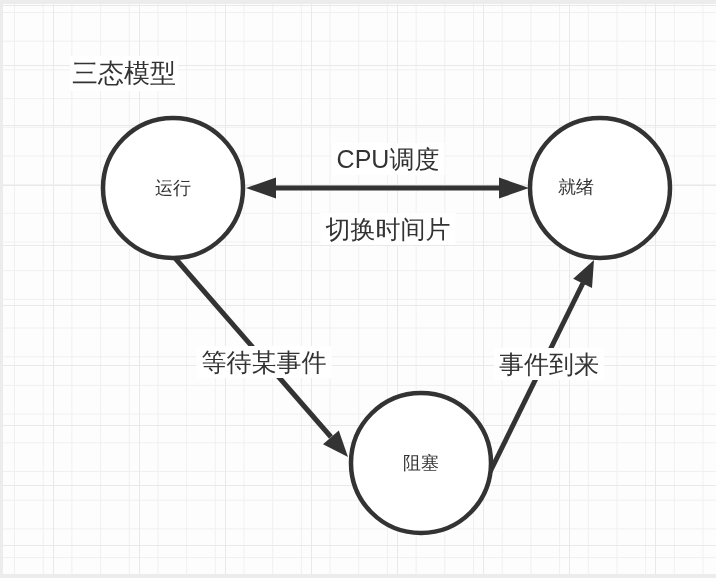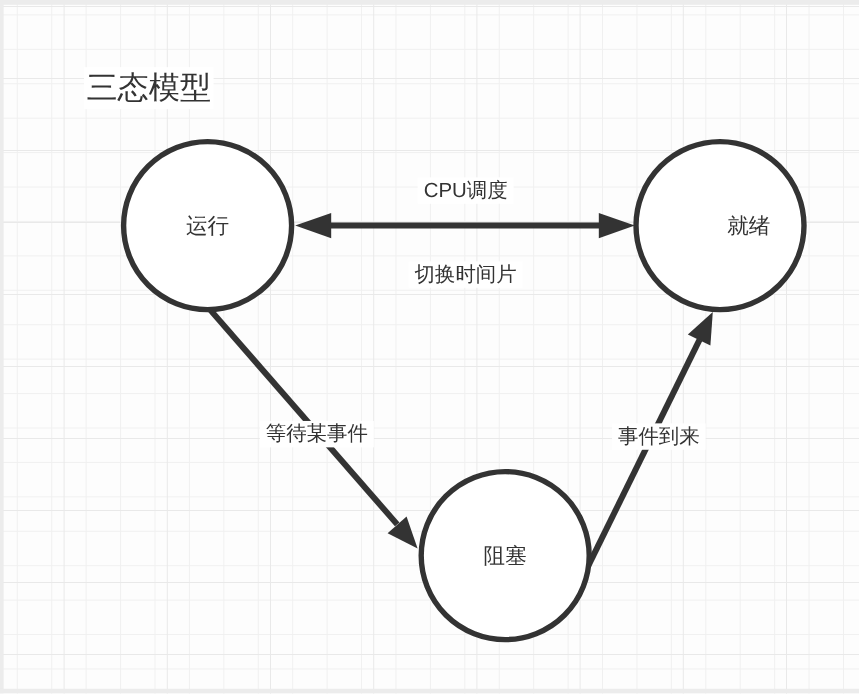--- a/index.html
+++ b/index.html
@@ -55,21 +55,21 @@
   }
   .arrow-head {
     fill: var(--stroke, #333333);
     stroke: none;
   }
 
   .label {
     position: absolute;
     z-index: 2;
     color: var(--text, #333333);
-    font-size: 17px;
+    font-size: 25px;
     line-height: 1.2;
     white-space: nowrap;
     transform: translate(-50%, -50%);
   }
   .label.boxed {
     background: #ffffff;
     padding: 1px 5px;
   }
   .label.node-label {
     font-size: 18px;
@@ -105,21 +105,21 @@
     <polygon class="arrow-head" points="594,260 592,287.9 573.2,278.7"></polygon>
 
     <circle class="node-circle" cx="173" cy="188" r="70"></circle>
     <circle class="node-circle" cx="600" cy="188" r="70"></circle>
     <circle class="node-circle" cx="421" cy="463" r="70"></circle>
   </svg>
 
   <div class="diagram-title">三态模型</div>
 
   <div class="label node-label" style="left:173px; top:189px;">运行</div>
-  <div class="label node-label" style="left:624px; top:189px;">就绪</div>
+  <div class="label node-label" style="left:576px; top:189px;font-family:Liberation Mono, monospace;">就绪</div>
   <div class="label node-label" style="left:421px; top:464px;text-align:center;">阻塞</div>
 
   <div class="label boxed" style="left:388px; top:159px;">CPU调度</div>
   <div class="label boxed" style="left:264px; top:362px;">等待某事件</div>
   <div class="label boxed" style="left:388px; top:229px;">切换时间片</div>
   <div class="label boxed" style="left:549px; top:364px;">事件到来</div>
 
   <div class="edge-strip top"></div>
   <div class="edge-strip left"></div>
   <div class="edge-strip bottom"></div>

